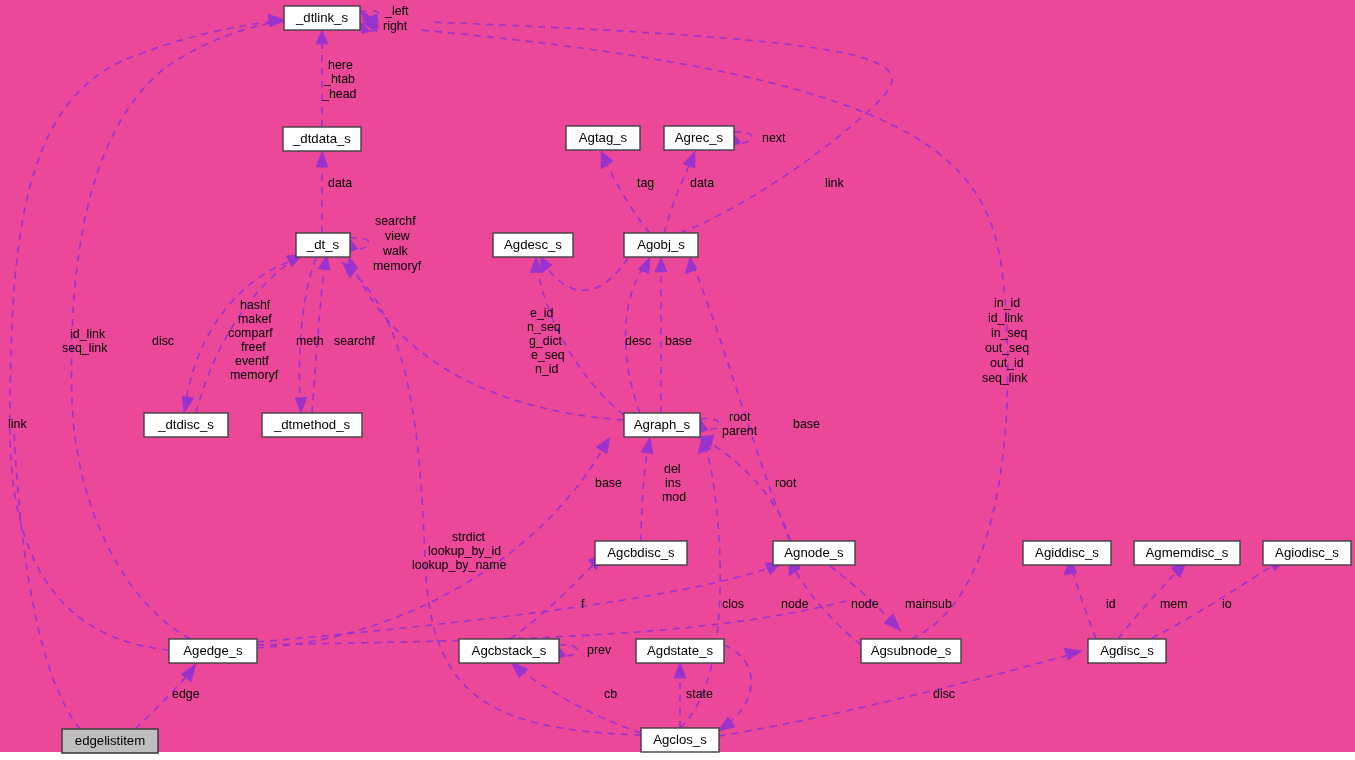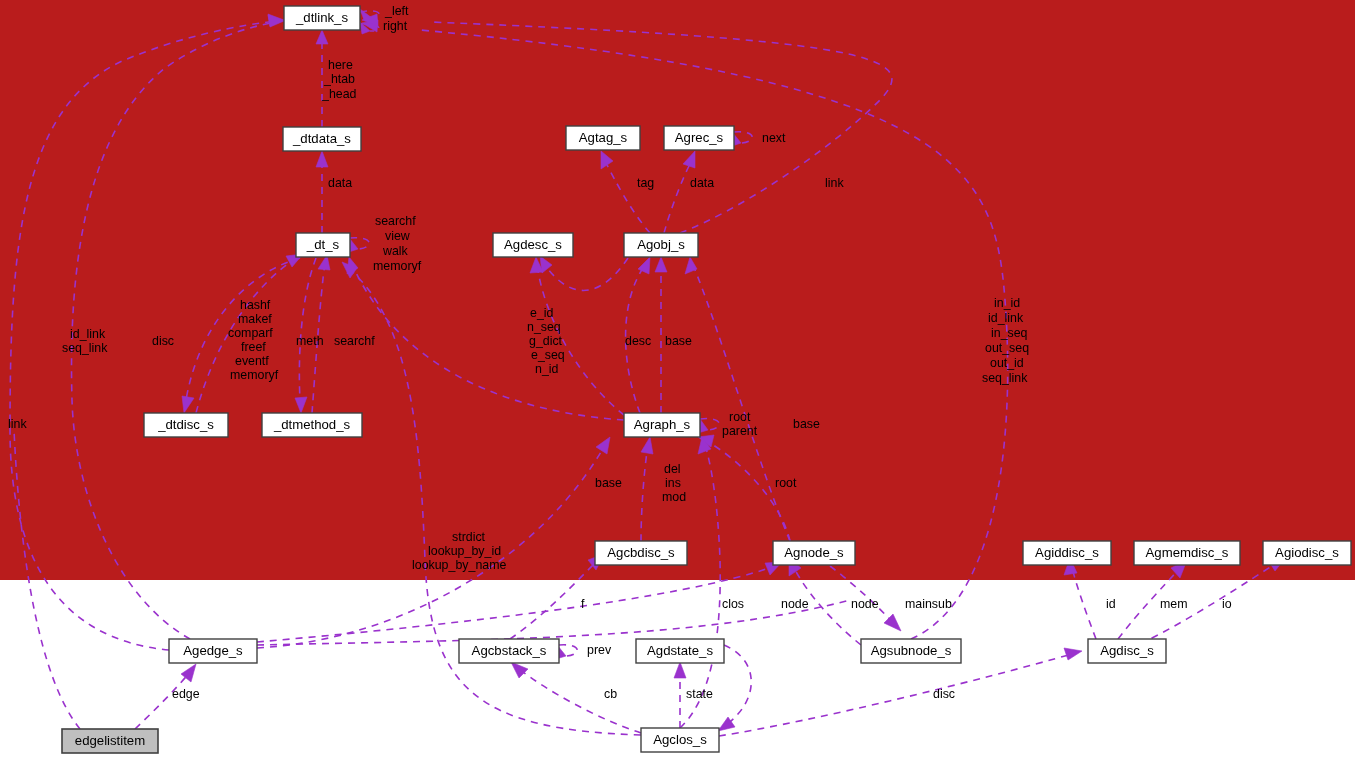--- a/index.html
+++ b/index.html
@@ -10,22 +10,22 @@
   }
   body {
     width: 1355px;
     height: 760px;
     font-family: "Liberation Sans", sans-serif;
     overflow: hidden;
   }
   #diagram-root {
     position: relative;
     width: 1355px;
-    height: 580px;
-    background: #b91c1c;
+    height: 752px;
+    background: #ec4899;
   }
   svg#graph-svg {
     position: absolute;
     left: 0;
     top: 0;
     width: 1355px;
     height: 760px;
     display: block;
   }
   .edge-path {

